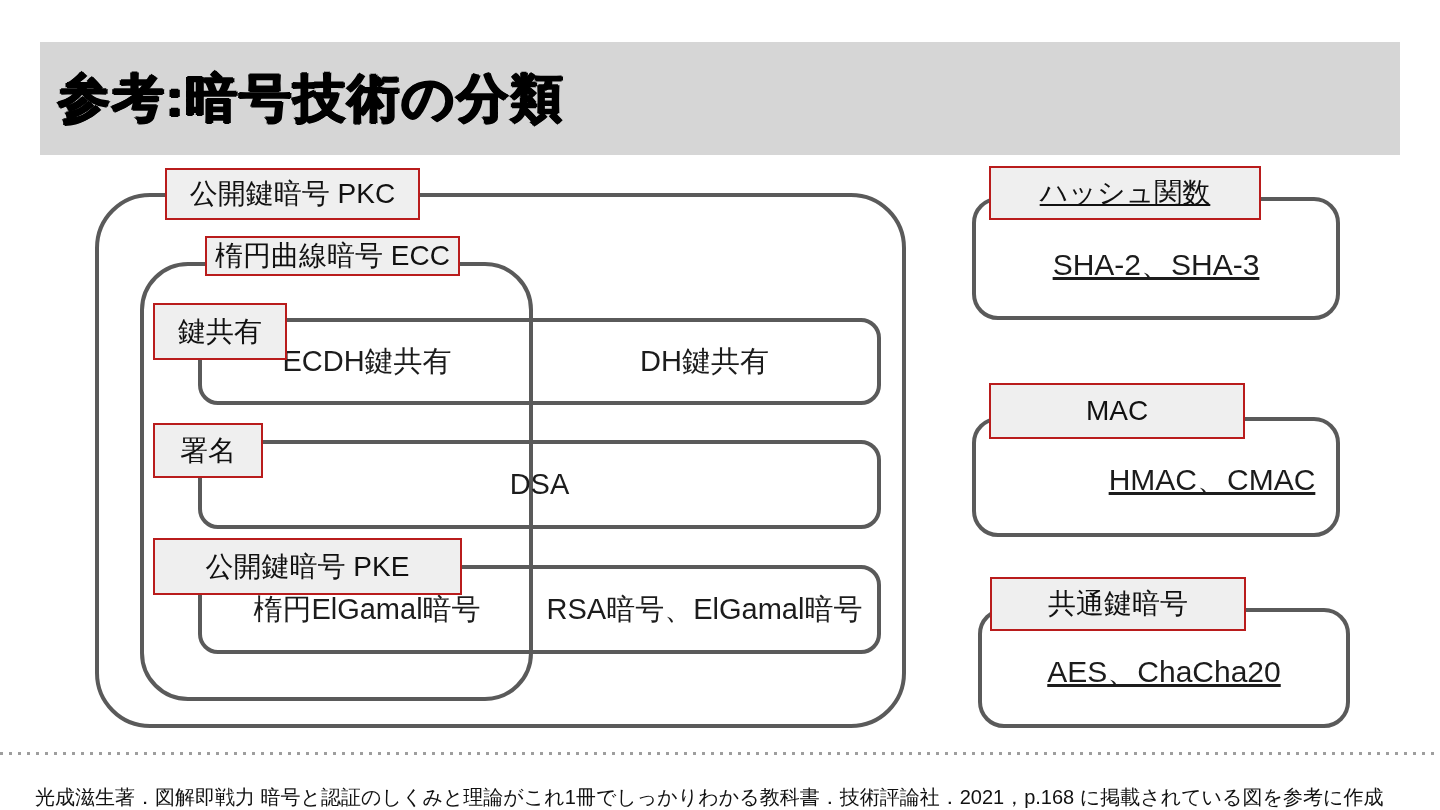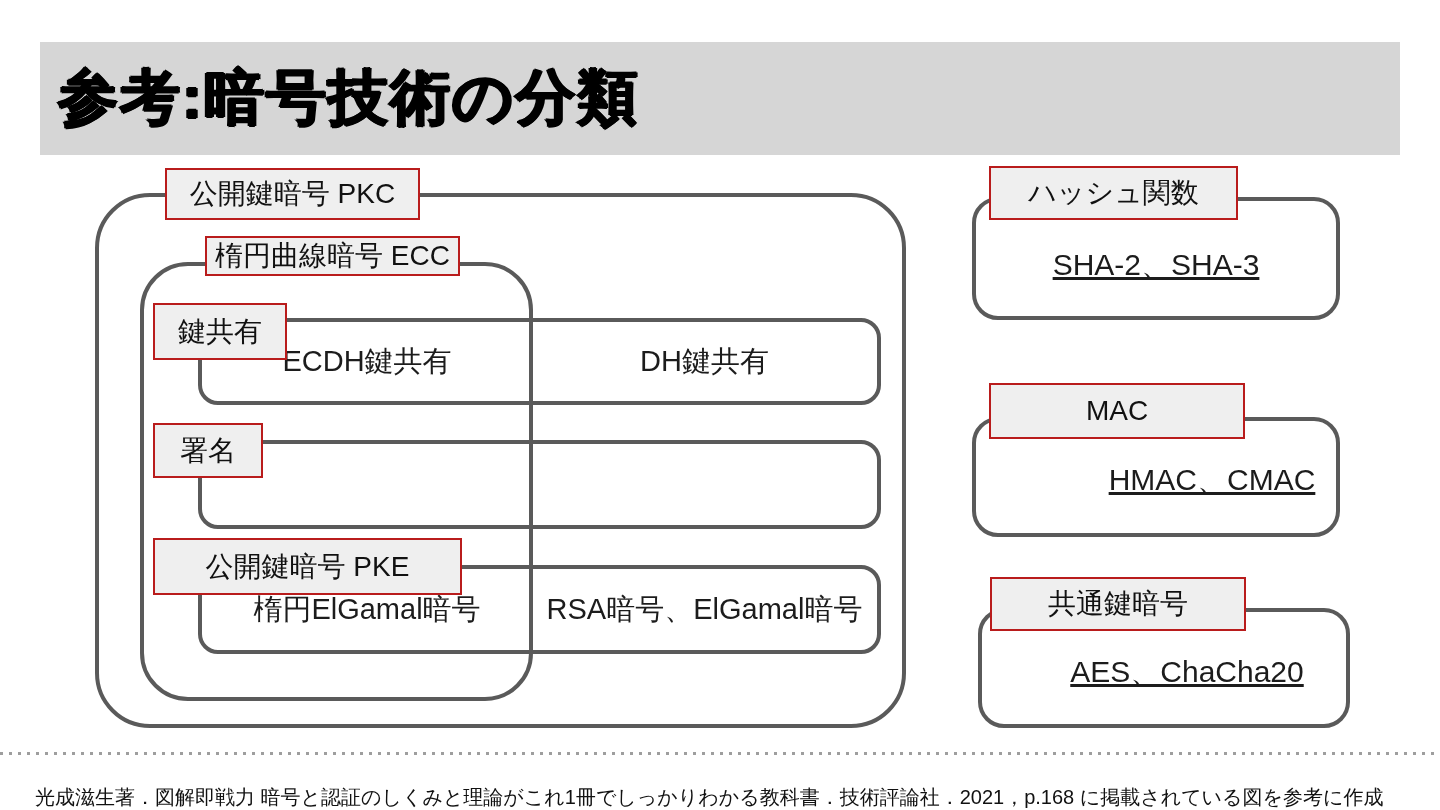--- a/index.html
+++ b/index.html
@@ -23,21 +23,21 @@
     position: absolute;
     left: 40px; top: 42px;
     width: 1360px; height: 113px;
     background: #d6d6d6;
     display: flex;
     align-items: center;
   }
   .title-banner h1 {
     margin: 0;
     padding-left: 18px;
-    font-size: 60px;
+    font-size: 52px;
     font-weight: 900;
     letter-spacing: 2px;
     color: #000;
     text-shadow: 1.4px 0 0 #000, -1.4px 0 0 #000, 0 1.4px 0 #000, 0 -1.4px 0 #000;
     white-space: nowrap;
   }
 
   
   .rect {
     position: absolute;
@@ -84,39 +84,39 @@
     font-size: 28px;
     color: #111;
     z-index: 5;
     white-space: nowrap;
   }
   .tag-pkc      { left: 165px; top: 168px; width: 255px; height: 52px; }
   .tag-ecc      { left: 205px; top: 236px; width: 255px; height: 40px; }
   .tag-keyshare { left: 153px; top: 303px; width: 134px; height: 57px; }
   .tag-sign     { left: 153px; top: 423px; width: 110px; height: 55px; }
   .tag-pke      { left: 153px; top: 538px; width: 309px; height: 57px; }
-  .tag-hash     { left: 989px; top: 166px; width: 249px; height: 54px; }
+  .tag-hash     { left: 989px; top: 166px; width: 272px; height: 54px; text-decoration: underline; }
   .tag-mac      { left: 989px; top: 383px; width: 256px; height: 56px; }
   .tag-sym      { left: 990px; top: 577px; width: 256px; height: 54px; }
 
   
   .hash-rect { left: 972px; top: 197px; width: 368px; height: 123px; border-radius: 26px; }
   .mac-rect  { left: 972px; top: 417px; width: 368px; height: 120px; border-radius: 26px; }
   .sym-rect  { left: 978px; top: 608px; width: 372px; height: 120px; border-radius: 26px; }
   .side-items {
     position: absolute;
     text-align: center;
     font-size: 30px;
     color: #1c1c1c;
     white-space: nowrap;
     text-decoration: underline;
   }
   .hash-items { left: 972px; top: 245px; width: 368px; }
   .mac-items  { left: 972px; top: 460px; width: 432px; margin-left: 24px; }
-  .sym-items  { left: 978px; top: 652px; width: 372px; padding-left: 23px; }
+  .sym-items  { left: 978px; top: 652px; width: 372px; }
 
   
   .footer-divider {
     position: absolute;
     left: 0; top: 752px;
     width: 1440px; height: 3px;
     background-image: repeating-linear-gradient(to right, #9e9e9e 0 3px, transparent 3px 9px);
   }
   .citation {
     position: absolute;
@@ -144,20 +144,23 @@
     <div class="band band-keyshare">
       <div class="cell cell-ecc">
         <span>ECDH鍵共有</span>
       </div>
       <div class="cell cell-rest">
         <span>DH鍵共有</span>
       </div>
     </div>
 
     <div class="band band-sign">
+      <div class="cell cell-rest">
+        <span>DSA</span>
+      </div>
     </div>
 
     <div class="band band-pke">
       <div class="cell cell-ecc">
         <span>楕円ElGamal暗号</span>
       </div>
       <div class="cell cell-rest">
         <span>RSA暗号、ElGamal暗号</span>
       </div>
     </div>

